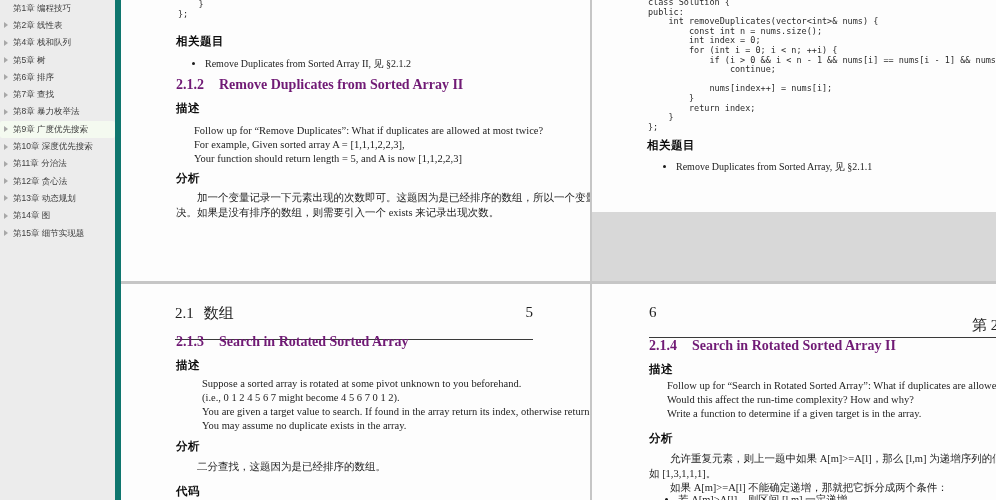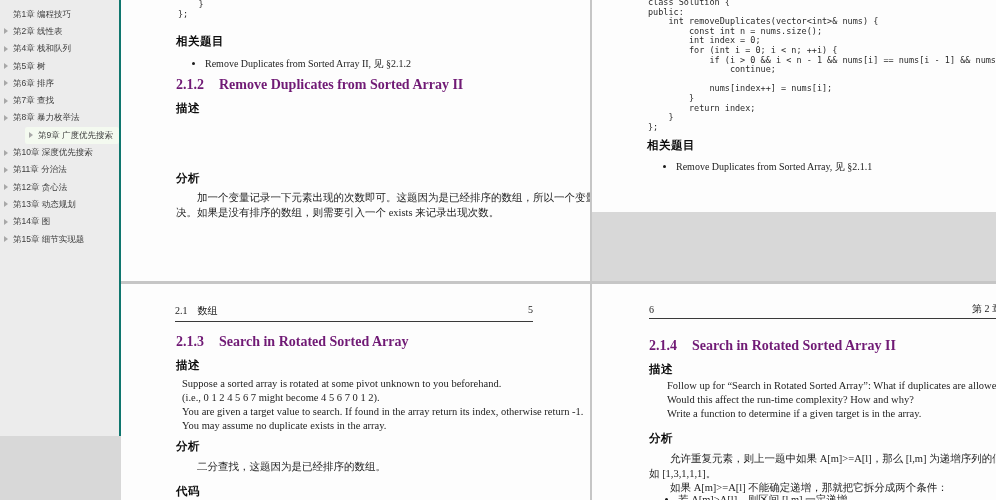--- a/index.html
+++ b/index.html
@@ -7,31 +7,31 @@
   body {
     width:996px; height:500px; position:relative; overflow:hidden;
     background:#d8d8d8;
     font-family:"Liberation Serif","DejaVu Serif",serif;
     color:#1c1c1c;
     -webkit-font-smoothing:antialiased;
   }
 
   
   .sidebar {
-    position:absolute; left:0; top:0; width:121px; height:436px;
-    background:#ececec; border-right:2px solid #0f766e;
-    padding-top:6px;
+    position:absolute; left:0; top:0; width:121px; height:500px;
+    background:#ececec; border-right:6px solid #0f766e;
+    padding-top:0;
     font-family:"Liberation Sans","DejaVu Sans",sans-serif;
   }
   .sb-item {
     position:relative; height:17.3px; display:flex; align-items:center;
     padding-left:13px; font-size:8.5px; color:#3c3c3c; cursor:pointer;
     white-space:nowrap; overflow:hidden;
   }
-  .sb-item.selected { background:#f4faf0; border-radius:2px;margin-left:25px; }
+  .sb-item.selected { background:#f4faf0; border-radius:2px; }
   .tri {
     position:absolute; left:4px; top:50%; margin-top:-3.5px;
     width:0; height:0;
     border-left:4px solid #a8a8a8; border-top:3.5px solid transparent;
     border-bottom:3.5px solid transparent;
   }
 
   
   .page { position:absolute; background:#fdfdfd; overflow:hidden; }
   #page-tl { left:121px; top:0;     width:469px; height:281px; }
@@ -59,21 +59,21 @@
 
   .body-line { font-size:10.5px; line-height:14px; white-space:nowrap; }
   .cn-line   { font-size:10.5px; line-height:14.6px; white-space:nowrap; }
   .ind { padding-left:21px; }
 
   ul.rel-list { margin:0; padding-left:12px; list-style:disc; }
   ul.rel-list li { font-size:10px; color:#1c1c1c; white-space:nowrap;text-align:center; }
 
   .run-head {
     position:absolute; border-bottom:1.2px solid #3a3a3a;
-    font-size:10px; color:#222; padding-bottom:3px;
+    font-size:15px; color:#222; padding-bottom:16px;
   }
   .run-head .rh-right { float:right; }
   .rh-gap { display:inline-block; width:10px; }
 </style>
 </head>
 <body>
 
 <div class="sidebar">
   <div class="sb-item">
       <span>第1章 编程技巧</span>
@@ -135,20 +135,25 @@
 <div class="page" id="page-tl">
   <pre class="code code-tail abs" style="left:57px; top:-12px;">        return output;
     }
 };</pre>
   <div class="h-cn abs" style="left:55px; top:34px;">相关题目</div>
   <ul class="rel-list abs" style="left:72px; top:57px;">
     <li>Remove Duplicates from Sorted Array II, 见 §2.1.2</li>
   </ul>
   <div class="sec-title abs" style="left:55px; top:77px;"><span class="num">2.1.2</span><span>Remove Duplicates from Sorted Array II</span></div>
   <div class="h-cn abs" style="left:55px; top:101px;">描述</div>
+  <div class="abs" style="left:73px; top:124px;">
+    <div class="body-line">Follow up for “Remove Duplicates”: What if duplicates are allowed at most twice?</div>
+    <div class="body-line">For example, Given sorted array A = [1,1,1,2,2,3],</div>
+    <div class="body-line">Your function should return length = 5, and A is now [1,1,2,2,3]</div>
+  </div>
   <div class="h-cn abs" style="left:55px; top:171px;">分析</div>
   <div class="abs" style="left:55px; top:191px;">
     <div class="cn-line ind">加一个变量记录一下元素出现的次数即可。这题因为是已经排序的数组，所以一个变量即可解</div>
     <div class="cn-line">决。如果是没有排序的数组，则需要引入一个 exists 来记录出现次数。</div>
   </div>
 </div>
 
 <div class="page" id="page-tr">
   <pre class="code abs" style="left:56px; top:-2px;">class Solution {
 public:
@@ -170,21 +175,21 @@
   </ul>
 </div>
 
 <div class="page" id="page-bl">
   <div class="run-head" style="left:54px; top:20px; width:358px;">
     <span>2.1</span><span class="rh-gap"></span><span>数组</span>
     <span class="rh-right">5</span>
   </div>
   <div class="sec-title abs" style="left:55px; top:50px;"><span class="num">2.1.3</span><span>Search in Rotated Sorted Array</span></div>
   <div class="h-cn abs" style="left:55px; top:74px;">描述</div>
-  <div class="abs" style="left:61px; top:93px;">
+  <div class="abs" style="left:81px; top:93px;">
     <div class="body-line">Suppose a sorted array is rotated at some pivot unknown to you beforehand.</div>
     <div class="body-line">(i.e., 0 1 2 4 5 6 7 might become 4 5 6 7 0 1 2).</div>
     <div class="body-line">You are given a target value to search. If found in the array return its index, otherwise return -1.</div>
     <div class="body-line">You may assume no duplicate exists in the array.</div>
   </div>
   <div class="h-cn abs" style="left:55px; top:155px;">分析</div>
   <div class="cn-line ind abs" style="left:55px; top:176px;">二分查找，这题因为是已经排序的数组。</div>
   <div class="h-cn abs" style="left:55px; top:200px;">代码</div>
 </div>
 

